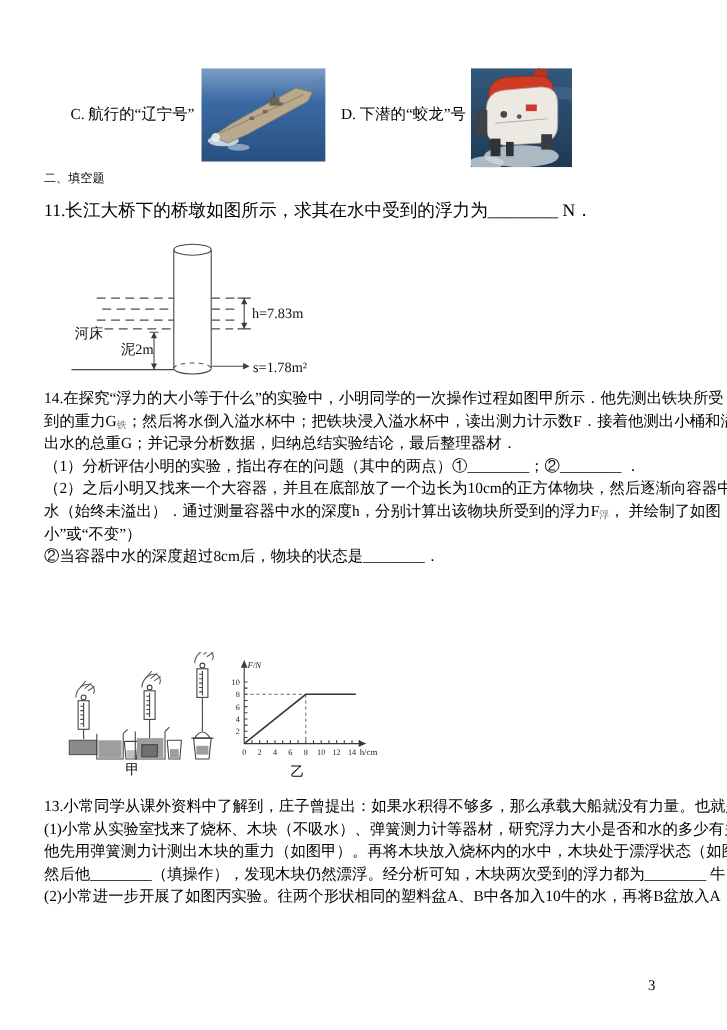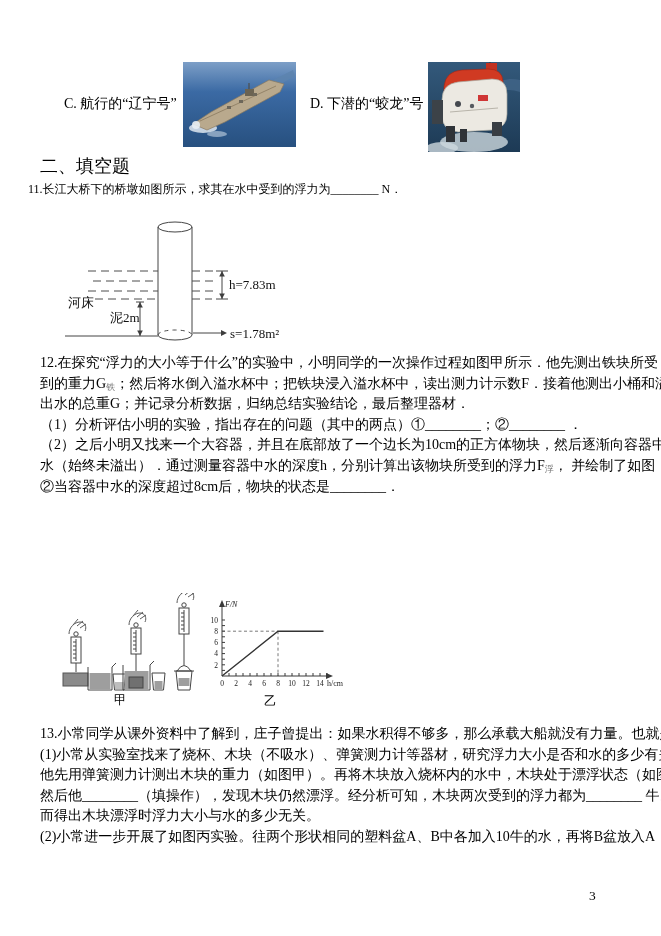--- a/index.html
+++ b/index.html
@@ -4,22 +4,22 @@
 <style>
   html,body{margin:0;padding:0;background:#e8e8e8;}
   .page{position:relative;width:661px;height:936px;background:#ffffff;overflow:hidden;
         font-family:"Liberation Serif","DejaVu Serif",serif;color:#000;}
   .abs{position:absolute;}
   .opt-label{font-size:14px;white-space:nowrap;}
   #opt-c-label{left:64px;top:95px;}
   #opt-d-label{left:310px;top:95px;}
   #carrier-photo{left:183px;top:62px;}
   #sub-photo{left:428px;top:62px;}
-  #section-heading{left:40px;top:154px;font-size:18px;}
-  #q11-text{left:28px;top:181px;font-size:12px;white-space:nowrap;}
+  #section-heading{left:40px;top:154px;font-size:11px;}
+  #q11-text{left:40px;top:181px;font-size:16px;white-space:nowrap;}
   #q11-fig{left:60px;top:212px;}
   #q12-para{left:40px;top:353px;width:610px;}
   #q13-para{left:40px;top:724px;width:610px;}
   .para{font-size:14px;line-height:20.6px;}
   .tline{white-space:nowrap;height:20.6px;}
   .sub{font-size:9px;color:#777;vertical-align:-2px;}
   #apparatus-fig{left:55px;top:593px;}
   #graph-fig{left:200px;top:596px;}
   #jia-caption{left:114px;top:692px;font-size:12.5px;}
   #yi-caption{left:264px;top:693px;font-size:12.5px;}
@@ -130,26 +130,27 @@
       <line x1="133" y1="121" x2="162" y2="121" class="st"></line>
       <path d="M167,121 l-6,-3 l0,6 Z" class="fdark"></path>
     </g>
     <text x="8" y="95" class="figtext">河床</text>
     <text x="50" y="110" class="figtext">泥2m</text>
     <text x="169" y="77" class="figtext">h=7.83m</text>
     <text x="170" y="126" class="figtext">s=1.78m²</text>
   </svg>
 
   <div class="abs para" id="q12-para">
-      <div class="tline"><span>12.在探究“浮力的大小等于什么”的实验中，小明同学的一次操作过程如图甲所示．他先测出铁块所受</span></div>
+      <div class="tline"><span>14.在探究“浮力的大小等于什么”的实验中，小明同学的一次操作过程如图甲所示．他先测出铁块所受</span></div>
       <div class="tline"><span>到的重力G</span><span class="sub">铁</span><span>；然后将水倒入溢水杯中；把铁块浸入溢水杯中，读出测力计示数F．接着他测出小桶和溢</span></div>
       <div class="tline"><span>出水的总重G；并记录分析数据，归纳总结实验结论，最后整理器材．</span></div>
       <div class="tline"><span>（1）分析评估小明的实验，指出存在的问题（其中的两点）①________；②________ ．</span></div>
       <div class="tline"><span>（2）之后小明又找来一个大容器，并且在底部放了一个边长为10cm的正方体物块，然后逐渐向容器中倒</span></div>
       <div class="tline"><span>水（始终未溢出）．通过测量容器中水的深度h，分别计算出该物块所受到的浮力F</span><span class="sub">浮</span><span>， 并绘制了如图</span></div>
+      <div class="tline"><span>小”或“不变”）</span></div>
       <div class="tline"><span>②当容器中水的深度超过8cm后，物块的状态是________．</span></div>
     </div>
 
   <svg class="abs" id="apparatus-fig" width="150" height="105" viewBox="0 0 150 105">
     <defs>
       <g id="handshape">
         <path d="M-7,4 C-7,-3 -1,-8 4,-8 C9,-8 11,-3 9,1" class="stg"></path>
         <path d="M-3,-5 L2,-11 M1,-4 L7,-9 M4,-2 L10,-6" class="stg"></path>
       </g>
       <g id="scaleshape">
@@ -251,18 +252,17 @@
   </svg>
 
   <span class="abs" id="jia-caption">甲</span>
   <span class="abs" id="yi-caption">乙</span>
 
   <div class="abs para" id="q13-para">
       <div class="tline"><span>13.小常同学从课外资料中了解到，庄子曾提出：如果水积得不够多，那么承载大船就没有力量。也就是</span></div>
       <div class="tline"><span>(1)小常从实验室找来了烧杯、木块（不吸水）、弹簧测力计等器材，研究浮力大小是否和水的多少有关。</span></div>
       <div class="tline"><span>他先用弹簧测力计测出木块的重力（如图甲）。再将木块放入烧杯内的水中，木块处于漂浮状态（如图乙）。</span></div>
       <div class="tline"><span>然后他________（填操作），发现木块仍然漂浮。经分析可知，木块两次受到的浮力都为________ 牛。从</span></div>
-      <div class="tline"><span>而得出木块漂浮时浮力大小与水的多少无关。</span></div>
       <div class="tline"><span>(2)小常进一步开展了如图丙实验。往两个形状相同的塑料盆A、B中各加入10牛的水，再将B盆放入A</span></div>
     </div>
 
   <span class="abs" id="page-number">3</span>
 </div>
 
 </body></html>

